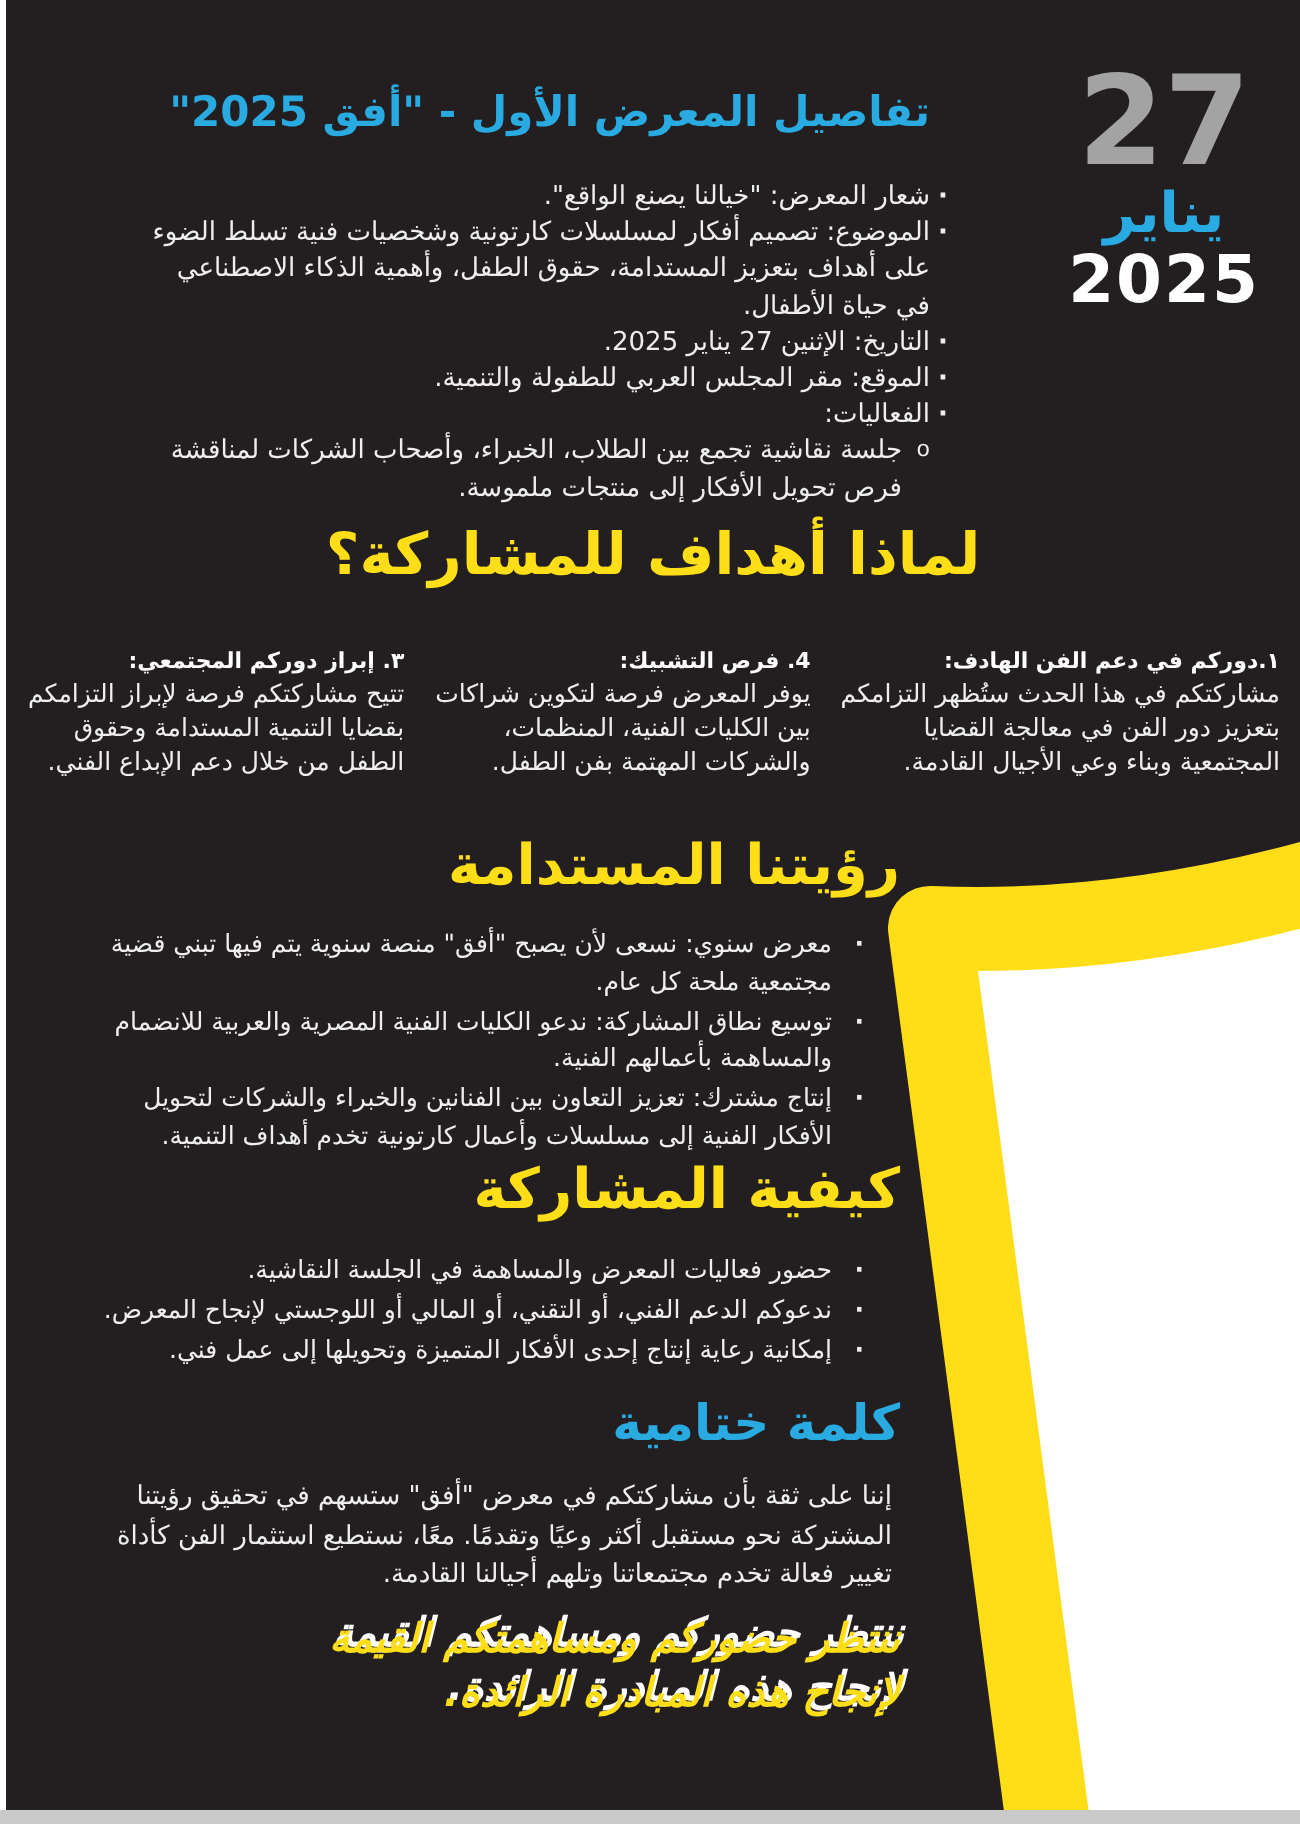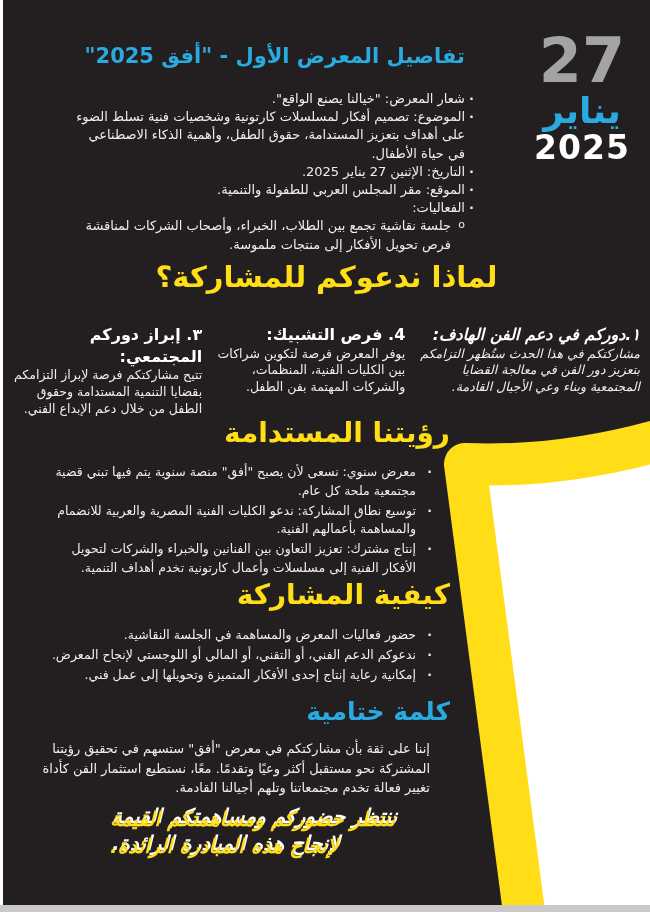--- a/index.html
+++ b/index.html
@@ -4,21 +4,21 @@
 <style>
   html,body{margin:0;padding:0;}
   body{width:650px;height:912px;font-family:"DejaVu Sans",sans-serif;background:#ffffff;}
   #screen{position:relative;width:650px;height:912px;overflow:hidden;background:#ffffff;}
   .page{position:absolute;left:3px;top:0;right:0;bottom:7px;background:#231f20;overflow:hidden;}
   .bottom-strip{position:absolute;left:0;right:0;bottom:0;height:7px;background:#c9c9c9;}
 
   
   .date-block{position:absolute;top:32px;right:16px;width:104px;text-align:center;line-height:1;}
   .date-day{font-size:62px;font-weight:bold;color:#a3a3a3;line-height:.95;}
-  .date-month{font-size:36px;font-weight:bold;color:#29abe2;margin-top:2px;}
+  .date-month{font-size:28px;font-weight:bold;color:#29abe2;margin-top:2px;}
   .date-year{font-size:33px;font-weight:bold;color:#ffffff;letter-spacing:1px;margin-top:2px;}
 
   
   .intro-title{position:absolute;top:44px;right:185px;color:#29abe2;font-size:21px;font-weight:bold;text-align:right;}
   .intro-list{position:absolute;top:90px;right:185px;width:392px;list-style:none;margin:0;padding:0;
               color:#efeeee;font-size:13px;line-height:1.4;text-align:right;direction:rtl;}
   .intro-list>li{position:relative;}
   .intro-list>li::before{content:"·";position:absolute;right:-9px;top:0;font-weight:bold;}
   .intro-sublist{list-style:none;margin:0 14px 0 0;padding:0;}
   .intro-sublist>li{position:relative;}
@@ -29,39 +29,39 @@
   .h-cyan{color:#29abe2;font-weight:bold;}
   .why-heading{position:absolute;top:260px;left:0;right:0;text-align:center;font-size:29px;}
   .vision-heading{position:absolute;top:416px;right:200px;font-size:28px;}
   .how-heading{position:absolute;top:578px;right:200px;font-size:28px;}
   .closing-heading{position:absolute;top:697px;right:200px;font-size:25px;}
 
   
   .why-columns{position:absolute;top:324px;right:10px;left:10px;display:flex;direction:rtl;gap:14px;
                color:#efeeee;text-align:right;}
   .why-col{font-size:12.5px;line-height:1.35;}
-  .why-col .col-title{font-weight:bold;font-size:16px;color:#ffffff;}
-  .col-1{width:224px;font-style:italic;}
+  .why-col .col-title{font-weight:bold;font-size:11px;color:#ffffff;}
+  .col-1{width:224px;}
   .col-2{width:192px;}
   .col-3{width:192px;}
 
   
   .dot-list{position:absolute;list-style:none;margin:0;padding:0;direction:rtl;text-align:right;
             color:#efeeee;font-size:12.5px;line-height:1.5;}
   .dot-list>li{position:relative;margin-bottom:1px;}
   .dot-list>li::before{content:"·";position:absolute;right:-16px;top:0;font-weight:bold;}
   .vision-list{top:463px;right:234px;width:368px;}
   .how-list{top:626px;right:234px;width:380px;}
 
   
-  .closing-body{position:absolute;top:739px;right:220px;width:402px;direction:rtl;text-align:right;
+  .closing-body{position:absolute;top:739px;right:204px;width:402px;direction:rtl;text-align:right;
                 color:#efeeee;font-size:13px;line-height:1.5;}
 
   
-  .footer-note{position:absolute;top:806px;right:200px;width:340px;text-align:left;direction:rtl;
+  .footer-note{position:absolute;top:806px;right:200px;width:340px;text-align:right;direction:rtl;
                color:#ffde17;font-size:20px;font-weight:bold;font-style:italic;line-height:1.35;
                text-shadow:2px -3px 0 #ffffff;}
 
   
   .swoosh{position:absolute;right:0;top:420px;width:210px;height:485px;}
 </style>
 </head>
 <body>
 
 <div id="screen">
@@ -83,21 +83,21 @@
       <li>شعار المعرض: "خيالنا يصنع الواقع".</li>
       <li>الموضوع: تصميم أفكار لمسلسلات كارتونية وشخصيات فنية تسلط الضوء على أهداف بتعزيز المستدامة، حقوق الطفل، وأهمية الذكاء الاصطناعي في حياة الأطفال.</li>
       <li>التاريخ: الإثنين 27 يناير 2025.</li>
       <li>الموقع: مقر المجلس العربي للطفولة والتنمية.</li>
       <li>الفعاليات:</li>
       <ul class="intro-sublist">
         <li>جلسة نقاشية تجمع بين الطلاب، الخبراء، وأصحاب الشركات لمناقشة فرص تحويل الأفكار إلى منتجات ملموسة.</li>
       </ul>
     </ul>
 
-    <div class="why-heading h-yellow">لماذا ندعوكم للمشاركة؟</div>
+    <div class="why-heading h-yellow">لماذا أهداف للمشاركة؟</div>
     <div class="why-columns">
       <div class="why-col col-1">
         <div class="col-title">١.دوركم في دعم الفن الهادف:</div>
         <div class="col-body">مشاركتكم في هذا الحدث ستُظهر التزامكم بتعزيز دور الفن في معالجة القضايا المجتمعية وبناء وعي الأجيال القادمة.</div>
       </div>
       <div class="why-col col-2">
         <div class="col-title">4. فرص التشبيك:</div>
         <div class="col-body">يوفر المعرض فرصة لتكوين شراكات بين الكليات الفنية، المنظمات، والشركات المهتمة بفن الطفل.</div>
       </div>
       <div class="why-col col-3">

